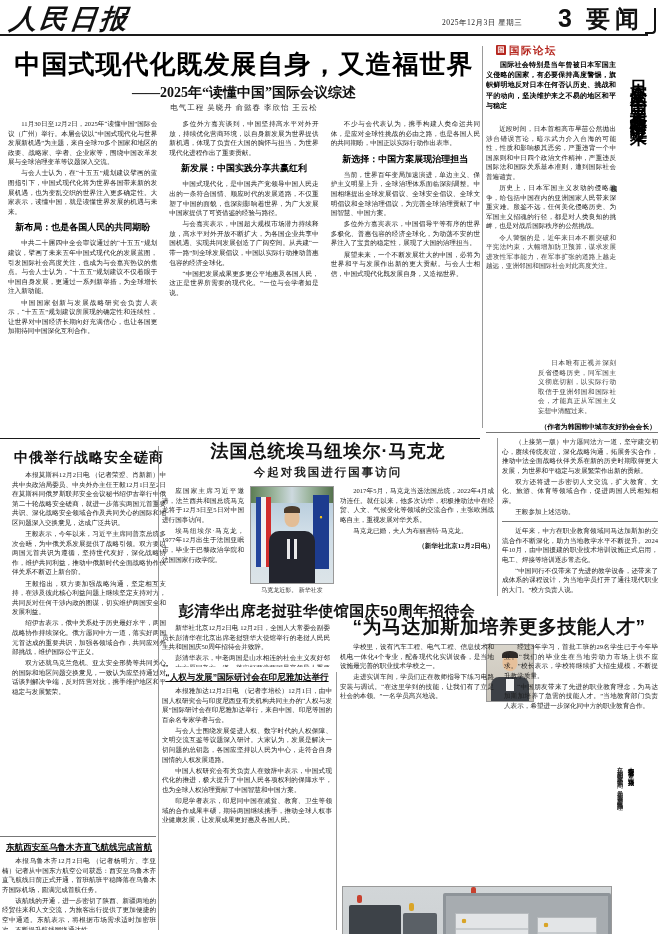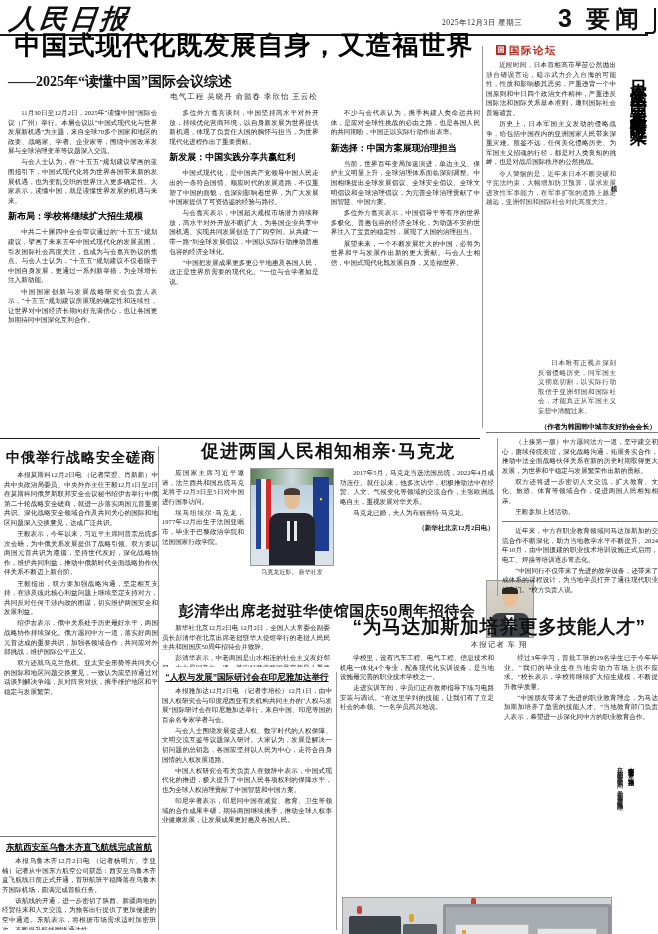--- a/index.html
+++ b/index.html
@@ -15,27 +15,27 @@
   .m-date{font:400 7.5px/10px "Liberation Serif",serif;color:#222;letter-spacing:.5px;}
   .m-page{font:900 25px/26px "Liberation Sans",sans-serif;}
   .m-section{font:900 24px/26px "Liberation Sans",sans-serif;letter-spacing:5px;}
   .bracket{position:absolute;border-right:2px solid #111;border-bottom:2px solid #111;
            border-radius:0 0 4px 0;width:9px;height:24px;}
 
   
   .textflow{overflow:hidden;}
   .textflow p{margin:0 0 1.5px;font-size:6.6px;line-height:9.6px;text-align:justify;
               text-indent:2em;color:#1c1c1c;}
-  .textflow p.inline-subhead{font:700 9px/13px "Liberation Sans",sans-serif;text-align:left;
+  .textflow p.inline-subhead{font:700 9px/13px "Liberation Sans",sans-serif;text-align:center;
               text-indent:0;margin:5px 0 4px;color:#000;}
   .textflow p.kai{color:#3a3a3a;}
   .bold-intro p{font-weight:700;color:#000;font-size:7px;line-height:10.2px;}
 
   .headline-xl{font:900 26px/32px "Liberation Sans",sans-serif;text-align:center;letter-spacing:1px;color:#000;}
-  .subtitle{font:700 14px/18px "Liberation Serif",serif;margin-top:12px;}
+  .subtitle{font:700 14px/18px "Liberation Serif",serif;text-align:center;margin-top:4px;}
   .byline{font:400 7.5px/11px "Liberation Serif",serif;text-align:center;color:#333;letter-spacing:1px;}
   .cols{display:flex;gap:12px;}
   .cols .col{flex:1;}
 
   .h-md{font:900 18px/22px "Liberation Sans",sans-serif;text-align:center;letter-spacing:1px;}
   .h-kai-sub{font:700 11.5px/15px "DejaVu Serif",serif;text-align:center;color:#222;letter-spacing:2px;}
   .h-sm{font:900 15px/19px "Liberation Sans",sans-serif;text-align:center;letter-spacing:.5px;}
   .h-news{font:900 14px/18px "Liberation Sans",sans-serif;text-align:center;letter-spacing:1px;}
   .h-tiny{font:700 8.6px/12px "Liberation Sans",sans-serif;text-align:center;text-decoration:underline;}
   .h-quote{font:900 19px/24px "Liberation Sans",sans-serif;text-align:center;letter-spacing:.5px;}
@@ -99,29 +99,29 @@
 
 <div class="page">
 
   <div class="abs logo" style="left:10px;top:2px;">人民日报</div>
   <div class="abs m-date" style="left:442px;top:18px;">2025年12月3日 星期三</div>
   <div class="abs m-page" style="left:558px;top:5px;">3</div>
   <div class="abs m-section" style="left:586px;top:6px;">要闻</div>
   <div class="bracket" style="left:645px;top:8px;"></div>
   <div class="hz" style="left:0;top:34px;width:648px;height:2px;"></div>
 
-  <div class="abs" style="left:8px;top:29px;width:472px;">
+  <div class="abs" style="left:8px;top:48px;width:472px;">
     <div class="headline-xl">中国式现代化既发展自身，又造福世界</div>
     <div class="subtitle">——2025年“读懂中国”国际会议综述</div>
     <div class="byline">电气工程 吴晓丹 俞懿春 李欣怡 王云松</div>
     <div class="cols" style="margin-top:6px;height:308px;">
       <div class="col textflow">
           <p>11月30日至12月2日，2025年“读懂中国”国际会议（广州）举行。本届会议以“中国式现代化与世界发展新机遇”为主题，来自全球70多个国家和地区的政要、战略家、学者、企业家等，围绕中国改革发展与全球治理变革等议题深入交流。</p>
           <p>与会人士认为，在“十五五”规划建议擘画的蓝图指引下，中国式现代化将为世界各国带来新的发展机遇，也为变乱交织的世界注入更多确定性。大家表示，读懂中国，就是读懂世界发展的机遇与未来。</p>
-          <p class="inline-subhead">新布局：学校将继续扩大招生规模</p>
+          <p class="inline-subhead">新布局：也是各国人民的共同期盼</p>
           <p>中共二十届四中全会审议通过的“十五五”规划建议，擘画了未来五年中国式现代化的发展蓝图，引发国际社会高度关注，也成为与会嘉宾热议的焦点。与会人士认为，“十五五”规划建议不仅着眼于中国自身发展，更通过一系列新举措，为全球增长注入新动能。</p>
           <p>中国国家创新与发展战略研究会负责人表示，“十五五”规划建议所展现的确定性和连续性，让世界对中国经济长期向好充满信心，也让各国更加期待同中国深化互利合作。</p>
         </div>
       <div class="col textflow">
           <p>多位外方嘉宾谈到，中国坚持高水平对外开放，持续优化营商环境，以自身新发展为世界提供新机遇，体现了负责任大国的胸怀与担当，为世界现代化进程作出了重要贡献。</p>
           <p class="inline-subhead">新发展：中国实践分享共赢红利</p>
           <p>中国式现代化，是中国共产党领导中国人民走出的一条符合国情、顺应时代的发展道路，不仅重塑了中国的面貌，也深刻影响着世界，为广大发展中国家提供了可资借鉴的经验与路径。</p>
           <p>与会嘉宾表示，中国超大规模市场潜力持续释放，高水平对外开放不断扩大，为各国企业共享中国机遇、实现共同发展创造了广阔空间。从共建“一带一路”到全球发展倡议，中国以实际行动推动普惠包容的经济全球化。</p>
           <p>“中国把发展成果更多更公平地惠及各国人民，这正是世界所需要的现代化。”一位与会学者如是说。</p>
         </div>
@@ -134,20 +134,23 @@
         </div>
     </div>
   </div>
 
   <div class="vt" style="left:482px;top:46px;height:382px;"></div>
 
   <div class="abs" style="left:486px;top:42px;width:172px;height:392px;">
     <div class="tag-row" style="margin:2px 0 4px 10px;">
       <div class="tag-ico">国</div>
       <div class="tag-lab">国际论坛</div>
+    </div>
+    <div class="textflow bold-intro" style="width:130px;height:64px;">
+      <p style="text-indent:2em;">国际社会特别是当年曾被日本军国主义侵略的国家，有必要保持高度警惕，旗帜鲜明地反对日本任何否认历史、挑战和平的动向，坚决维护来之不易的地区和平与稳定</p>
     </div>
     <div class="textflow" style="width:130px;height:204px;">
         <p>近段时间，日本首相高市早苗公然抛出涉台错误言论，暗示武力介入台海的可能性，性质和影响极其恶劣，严重违背一个中国原则和中日四个政治文件精神，严重违反国际法和国际关系基本准则，遭到国际社会普遍谴责。</p>
         <p>历史上，日本军国主义发动的侵略战争，给包括中国在内的亚洲国家人民带来深重灾难。殷鉴不远，任何美化侵略历史、为军国主义招魂的行径，都是对人类良知的挑衅，也是对战后国际秩序的公然挑战。</p>
         <p class="kai">令人警惕的是，近年来日本不断突破和平宪法约束，大幅增加防卫预算，谋求发展进攻性军事能力，在军事扩张的道路上越走越远，亚洲邻国和国际社会对此高度关注。</p>
       </div>
     <div class="abs v-head" style="left:136px;top:24px;height:304px;">日本应从军国主义妄想中清醒过来</div>
     <div class="abs v-name" style="left:124px;top:138px;height:44px;">权起植</div>
     <div class="abs photo" style="left:0;top:316px;width:46px;height:56px;">
       <div class="ap-bg"></div>
@@ -170,21 +173,21 @@
       <p>王毅参加上述活动。</p>
     </div>
   <div class="hz soft" style="left:502px;top:521px;width:156px;"></div>
   <div class="abs textflow" style="left:502px;top:526px;width:156px;height:70px;">
       <p>近年来，中方在职业教育领域同马达加斯加的交流合作不断深化，助力当地教学水平不断提升。2024年10月，由中国援建的职业技术培训设施正式启用，电工、焊接等培训逐步常态化。</p>
       <p>“中国同行不仅带来了先进的教学设备，还带来了成体系的课程设计，为当地学员打开了通往现代职业的大门。”校方负责人说。</p>
     </div>
   <div class="vt" style="left:497px;top:438px;height:158px;"></div>
 
   <div class="hz" style="left:0;top:438px;width:480px;"></div>
-  <div class="abs" style="left:4px;top:448px;width:154px;">
+  <div class="abs" style="left:12px;top:448px;width:154px;">
     <div class="h-news">中俄举行战略安全磋商</div>
     <div class="textflow" style="margin-top:4px;height:360px;">
         <p>本报莫斯科12月2日电 （记者荣翌、肖新新）中共中央政治局委员、中央外办主任王毅12月1日至2日在莫斯科同俄罗斯联邦安全会议秘书绍伊古举行中俄第二十轮战略安全磋商，就进一步落实两国元首重要共识、深化战略安全领域合作及共同关心的国际和地区问题深入交换意见，达成广泛共识。</p>
         <p>王毅表示，今年以来，习近平主席同普京总统多次会晤，为中俄关系发展提供了战略引领。双方要以两国元首共识为遵循，坚持世代友好，深化战略协作，维护共同利益，推动中俄新时代全面战略协作伙伴关系不断迈上新台阶。</p>
         <p>王毅指出，双方要加强战略沟通，坚定相互支持，在涉及彼此核心利益问题上继续坚定支持对方，共同反对任何干涉内政的图谋，切实维护两国安全和发展利益。</p>
         <p>绍伊古表示，俄中关系处于历史最好水平，两国战略协作持续深化。俄方愿同中方一道，落实好两国元首达成的重要共识，加强各领域合作，共同应对外部挑战，维护国际公平正义。</p>
         <p>双方还就乌克兰危机、亚太安全形势等共同关心的国际和地区问题交换意见，一致认为应坚持通过对话谈判解决争端，反对阵营对抗，携手维护地区和平稳定与发展繁荣。</p>
       </div>
   </div>
   <div class="hz soft" style="left:0;top:836px;width:156px;"></div>
@@ -192,21 +195,22 @@
     <div class="h-tiny">东航西安至乌鲁木齐直飞航线完成首航</div>
     <div class="textflow" style="margin-top:3px;height:74px;">
         <p>本报乌鲁木齐12月2日电 （记者杨明方、李亚楠）记者从中国东方航空公司获悉：西安至乌鲁木齐直飞航线日前正式开通，首班航班平稳降落在乌鲁木齐国际机场，圆满完成首航任务。</p>
         <p>该航线的开通，进一步密切了陕西、新疆两地的经贸往来和人文交流，为旅客出行提供了更加便捷的空中通道。东航表示，将根据市场需求适时加密班次，不断提升航线网络通达性。</p>
       </div>
   </div>
 
   <div class="vt" style="left:158px;top:446px;height:484px;"></div>
 
   <div class="abs" style="left:162px;top:440px;width:332px;">
-    <div class="h-md">促进两国人民相知相亲·马克龙</div>
+    <div class="h-md">法国总统埃马纽埃尔·马克龙</div>
+    <div class="h-kai-sub" style="margin-top:3px;">今起对我国进行国事访问</div>
     <div style="display:flex;gap:6px;margin-top:6px;">
       <div class="textflow" style="width:82px;height:106px;">
           <p>应国家主席习近平邀请，法兰西共和国总统马克龙将于12月3日至5日对中国进行国事访问。</p>
           <p>埃马纽埃尔·马克龙，1977年12月出生于法国亚眠市，毕业于巴黎政治学院和法国国家行政学院。</p>
         </div>
       <div style="width:84px;">
         <div class="photo" style="width:82px;height:96px;">
           <div class="mp-bg"></div>
           <div class="mp-green"></div>
           <div class="mp-fr">
@@ -248,21 +252,20 @@
         <p>与会人士围绕发展促进人权、数字时代的人权保障、文明交流互鉴等议题深入研讨。大家认为，发展是解决一切问题的总钥匙，各国应坚持以人民为中心，走符合自身国情的人权发展道路。</p>
         <p>中国人权研究会有关负责人在致辞中表示，中国式现代化的推进，极大提升了中国人民各项权利的保障水平，也为全球人权治理贡献了中国智慧和中国方案。</p>
         <p>印尼学者表示，印尼同中国在减贫、教育、卫生等领域的合作成果丰硕，期待两国继续携手，推动全球人权事业健康发展，让发展成果更好惠及各国人民。</p>
       </div>
   </div>
 
   <div class="vt" style="left:336px;top:672px;height:258px;"></div>
 
   <div class="abs" style="left:340px;top:600px;width:318px;height:332px;">
     <div class="h-quote" style="margin-top:15px;">“为马达加斯加培养更多技能人才”</div>
-    <div class="byline">本报记者 车 翔</div>
     <div style="display:flex;gap:10px;margin-top:3px;">
       <div class="textflow" style="flex:1;height:86px;">
           <p>学校里，设有汽车工程、电气工程、信息技术和机电一体化4个专业，配备现代化实训设备，是当地设施最完善的职业技术学校之一。</p>
           <p>走进实训车间，学员们正在教师指导下练习电路安装与调试。“在这里学到的技能，让我们有了立足社会的本领。”一名学员高兴地说。</p>
         </div>
       <div class="textflow" style="flex:1;height:86px;">
           <p>经过3年学习，首批工班的29名学生已于今年毕业。“我们的毕业生在当地劳动力市场上供不应求。”校长表示，学校将继续扩大招生规模，不断提升教学质量。</p>
           <p>“中国朋友带来了先进的职业教育理念，为马达加斯加培养了急需的技能人才。”当地教育部门负责人表示，希望进一步深化同中方的职业教育合作。</p>
         </div>
     </div>

